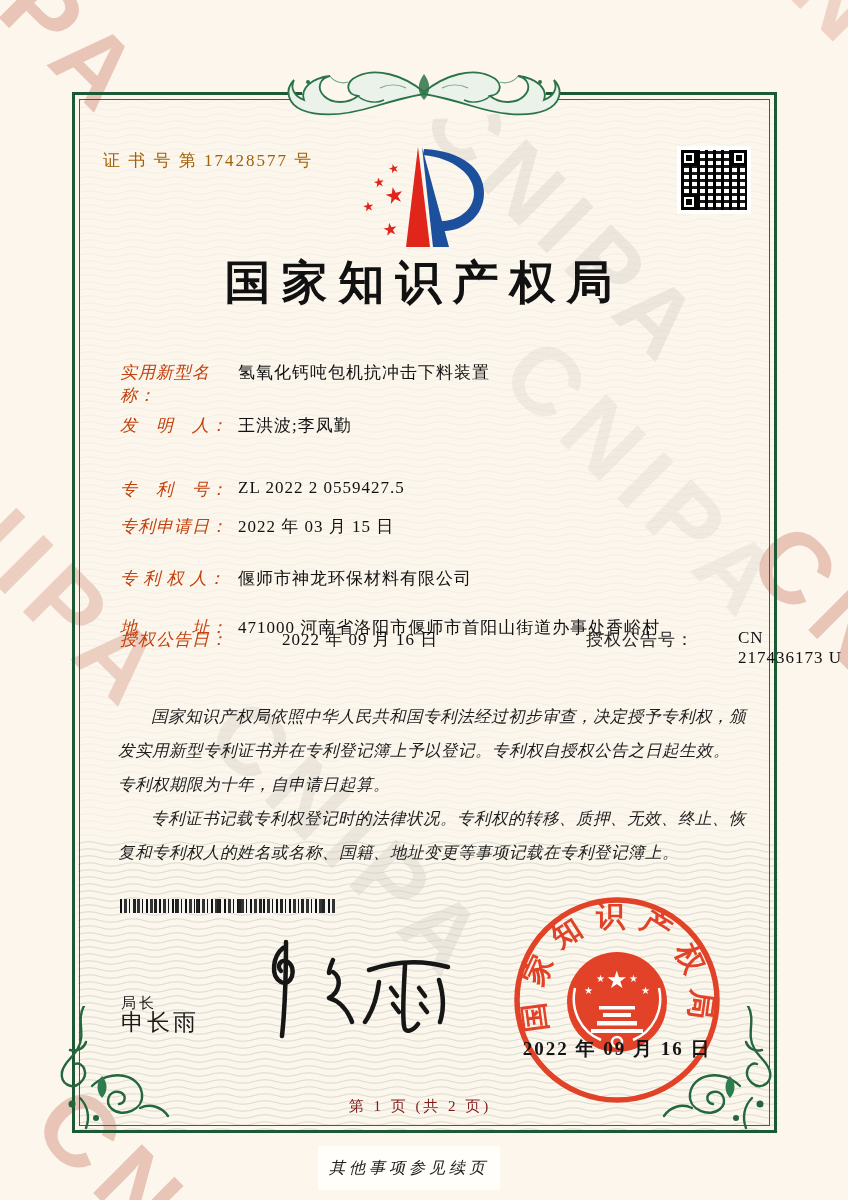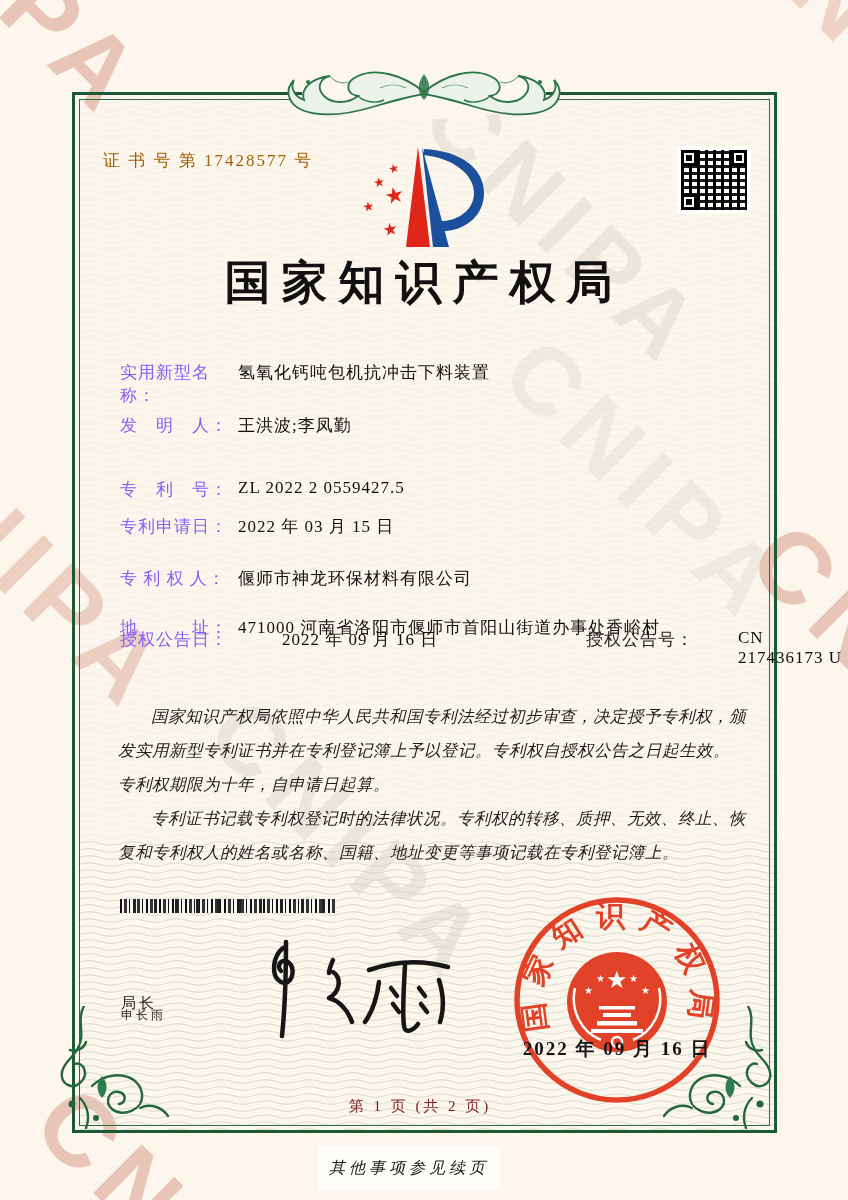--- a/index.html
+++ b/index.html
@@ -36,35 +36,35 @@
       repeating-linear-gradient(90deg, #000 0 3px, #fff 3px 8px);
     outline:4px solid #fff;}
   .finder{position:absolute; width:16px; height:16px; border:3px solid #000;
     background:#fff; box-sizing:border-box;}
   .finder::after{content:""; position:absolute; left:2px; top:2px; width:6px; height:6px; background:#000;}
   .finder.tl{left:0; top:0;} .finder.tr{right:0; top:0;} .finder.bl{left:0; bottom:0;}
   .title{position:absolute; left:0; top:252px; width:100%; text-align:center; z-index:3;
     font-size:46px; font-weight:700; letter-spacing:11px; color:#111;}
   
   .row{position:absolute; left:120px; display:flex; z-index:3; font-size:17px;}
-  .row .lbl{width:118px; letter-spacing:1px; color:#8b5cf6; flex:none;}
+  .row .lbl{width:118px; letter-spacing:1px; color:#c2410c; flex:none;font-style:italic;}
   .row .val{letter-spacing:1px; color:#111;}
   .row .val.fixed{width:190px; flex:none;}
   .row .lbl2{letter-spacing:1px; color:#222; margin-left:70px; flex:none;}
   
   .body-text{position:absolute; left:118px; top:700px; width:628px; z-index:3;
     font-size:16.5px; line-height:34px; font-style:italic; letter-spacing:0.5px; color:#1d1d1d;}
   .body-text p{margin:0; text-indent:2em;}
   
   .barcode{position:absolute; left:120px; top:899px; width:217px; height:14px; z-index:3;
     background:
       repeating-linear-gradient(90deg, transparent 0 13px, #222 13px 16px, transparent 16px 21px),
       repeating-linear-gradient(90deg, #111 0 2px, #f6f4ee 2px 4px, #333 4px 7px, #f6f4ee 7px 9px, #111 9px 10px, #f6f4ee 10px 13px);}
   .director-title{position:absolute; left:121px; top:994px; font-size:15px; letter-spacing:3px; z-index:3;}
-  .director-name{position:absolute; left:121px; top:1007px; font-size:12px; letter-spacing:3px; z-index:3;}
+  .director-name{position:absolute; left:121px; top:1007px; font-size:23px; letter-spacing:3px; z-index:3;}
   .signature{position:absolute; left:245px; top:938px; z-index:4;}
   .seal{position:absolute; left:507px; top:890px; z-index:4; opacity:0.94;}
   .seal-date{position:absolute; left:517px; top:1036px; width:200px; text-align:center; z-index:5;
     font-size:19px; font-weight:700; letter-spacing:2px; color:#141414;}
   .page-info{position:absolute; left:0; top:1097px; width:840px; text-align:center; z-index:3;
     font-size:15px; letter-spacing:3px; color:#7f1d1d;}
   .continuation{position:absolute; left:318px; top:1146px; width:182px; height:44px; z-index:3;
     background:#fffefb; display:flex; align-items:center; justify-content:center;
     font-size:16px; font-style:italic; letter-spacing:4px; color:#1d1d1d;}
 </style>

